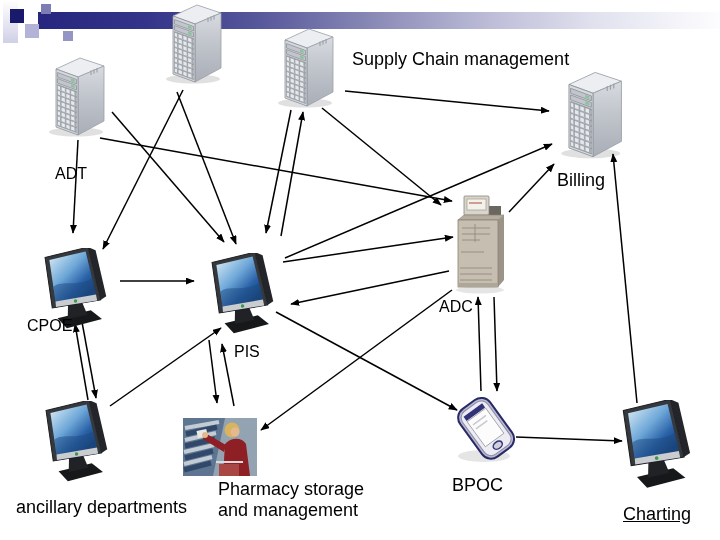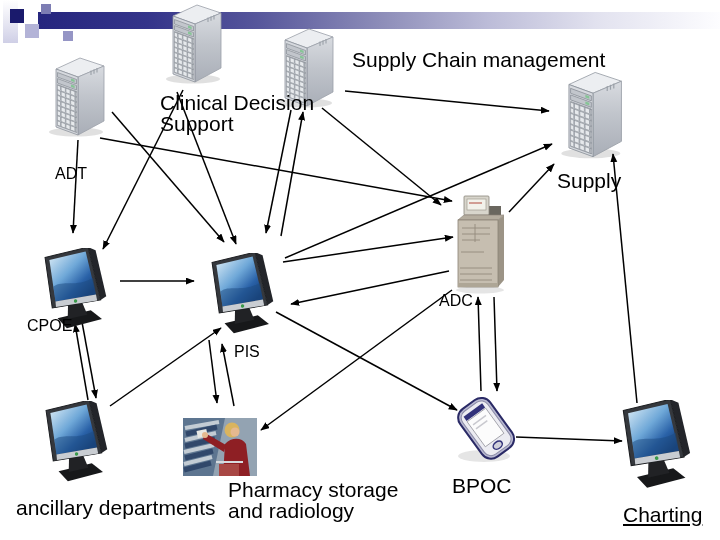--- a/index.html
+++ b/index.html
@@ -12,44 +12,44 @@
        background:linear-gradient(90deg,#26267e 0%,#34348a 16%,#56569b 32%,#8c8cb8 50%,#bcbcd8 66%,#e2e2ef 82%,#fdfdff 100%);}
   .sq{position:absolute;z-index:2;}
   .sq-navy{left:10px;top:9px;width:14px;height:14px;background:#1a1a6c;}
   .sq-purple{left:41px;top:4px;width:10px;height:10px;background:#7d7db3;}
   .sq-lav{left:25px;top:24px;width:14px;height:14px;background:#b3b3d7;}
   .sq-small{left:63px;top:31px;width:10px;height:10px;background:#9595c5;}
   
   #arrow-layer{position:absolute;left:0;top:0;width:720px;height:540px;z-index:3;}
   .arrow{stroke:#000;stroke-width:1.5;}
   .node{position:absolute;z-index:4;}
-  .lbl{position:absolute;z-index:5;font-size:21px;line-height:21px;white-space:nowrap;}
+  .lbl{position:absolute;z-index:5;font-size:18px;line-height:21px;white-space:nowrap;}
   .lbl16{font-size:16px;}
   
   .pos-server-adt{left:46px;top:55px;}
   .pos-server-cds{left:163px;top:2px;}
   .pos-server-supply{left:275px;top:26px;}
   .pos-server-billing{left:558px;top:68px;}
   .pos-mon-cpoe{left:42px;top:248px;}
   .pos-mon-pis{left:209px;top:253px;}
   .pos-mon-lab{left:43px;top:401px;}
   .pos-mon-charting{left:620px;top:400px;}
   .pos-adc{left:454px;top:194px;}
   .pos-pharmacy{left:183px;top:418px;}
   .pos-bpoc{left:448px;top:394px;}
   
   .lp-adt{left:55px;top:163px;}
   .lp-cds{left:160px;top:92px;}
   .lp-supply{left:352px;top:49px;}
   .lp-billing{left:557px;top:170px;}
   .lp-cpoe{left:27px;top:315px;}
   .lp-pis{left:234px;top:341px;}
-  .lp-adc{left:439px;top:290px;}
+  .lp-adc{left:439px;top:296px;}
   .lp-lab{left:16px;top:476px;}
-  .lp-pharmacy{left:228px;top:479px;}
+  .lp-pharmacy{left:218px;top:479px;}
   .lp-bpoc{left:452px;top:475px;}
   .lp-charting{left:623px;top:504px;text-decoration:underline;}
 </style>
 </head>
 <body>
 
 <svg width="0" height="0" style="position:absolute" aria-hidden="true">
   <defs>
     <marker id="ah" markerUnits="userSpaceOnUse" markerWidth="10" markerHeight="9" refX="8.2" refY="3.5" orient="auto">
       <path d="M0,0 L9,3.5 L0,7 Z" fill="#000"></path>
@@ -312,24 +312,23 @@
         <rect x="27" y="12" width="23" height="5" fill="#32327a"></rect>
         <rect x="27" y="18" width="23" height="31" fill="#fcfcfc" stroke="#9a9aa2" stroke-width="0.8"></rect>
         <line x1="30" y1="24" x2="46" y2="24" stroke="#c9c9cf" stroke-width="1.5"></line>
         <line x1="30" y1="29" x2="44" y2="29" stroke="#c9c9cf" stroke-width="1.5"></line>
         <ellipse cx="38" cy="55" rx="5" ry="3.5" fill="#d0d0da" stroke="#32327a" stroke-width="1.5"></ellipse>
       </g>
     </svg>
   </div>
 
   <div class="lbl lbl16 lp-adt">ADT</div>
-  <div class="lbl lp-cds"><span>Clinical Decision</span><br><span>Support</span></div>
   <div class="lbl lp-supply">Supply Chain management</div>
-  <div class="lbl lp-billing">Supply</div>
+  <div class="lbl lp-billing">Billing</div>
   <div class="lbl lbl16 lp-cpoe">CPOE</div>
   <div class="lbl lbl16 lp-pis">PIS</div>
   <div class="lbl lbl16 lp-adc">ADC</div>
   <div class="lbl lp-lab"><br><span>ancillary departments</span></div>
-  <div class="lbl lp-pharmacy"><span>Pharmacy storage</span><br><span>and radiology</span></div>
+  <div class="lbl lp-pharmacy"><span>Pharmacy storage</span><br><span>and management</span></div>
   <div class="lbl lp-bpoc">BPOC</div>
   <div class="lbl lp-charting">Charting</div>
 
 </div>
 
 </body></html>

